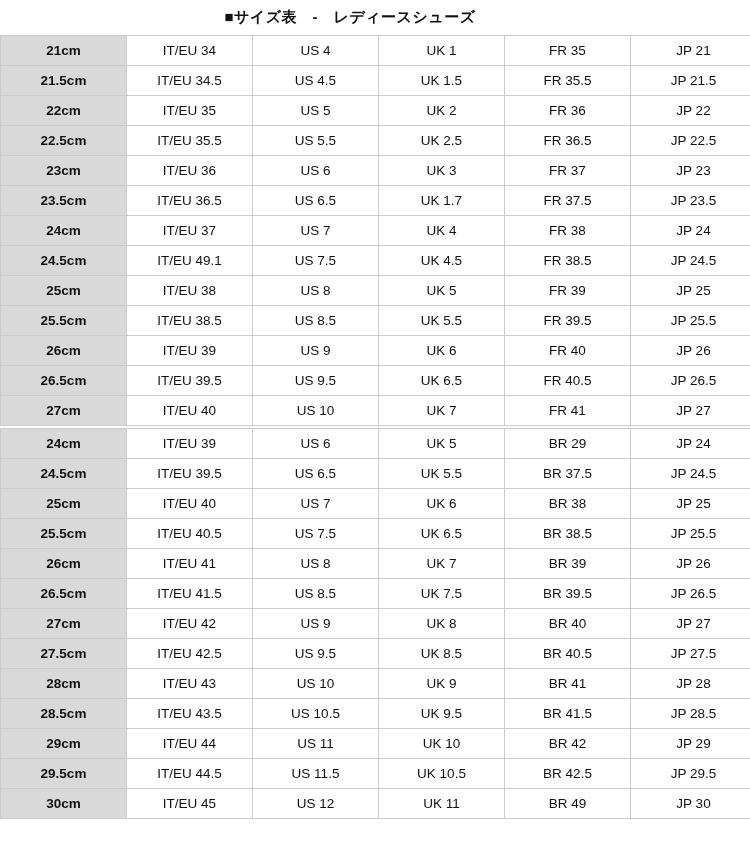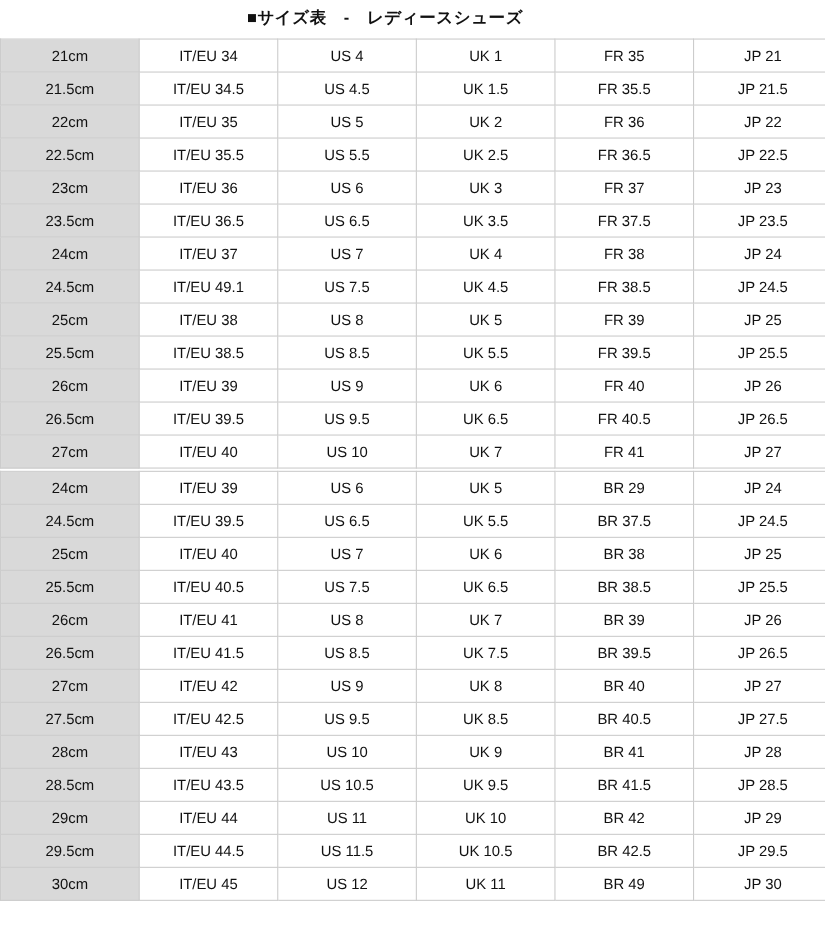--- a/index.html
+++ b/index.html
@@ -36,20 +36,21 @@
     height: 29px;
     font-size: 13.5px;
     text-align: center;
     vertical-align: middle;
     color: #111111;
     padding: 0;
   }
   table.size-table td.cm {
     background: #d9d9d9;
     width: 125px;
+    font-weight: bold;
   }
   table.size-table td.val {
     background: #ffffff;
     width: 125px;
   }
   .spacer {
     height: 2px;
   }
 </style>
 </head>
@@ -97,21 +98,21 @@
           <td class="val">IT/EU 36</td>
           <td class="val">US 6</td>
           <td class="val">UK 3</td>
           <td class="val">FR 37</td>
           <td class="val">JP 23</td>
         </tr>
         <tr>
           <td class="cm">23.5cm</td>
           <td class="val">IT/EU 36.5</td>
           <td class="val">US 6.5</td>
-          <td class="val">UK 3.5</td>
+          <td class="val">UK 1.7</td>
           <td class="val">FR 37.5</td>
           <td class="val">JP 23.5</td>
         </tr>
         <tr>
           <td class="cm">24cm</td>
           <td class="val">IT/EU 37</td>
           <td class="val">US 7</td>
           <td class="val">UK 4</td>
           <td class="val">FR 38</td>
           <td class="val">JP 24</td>

